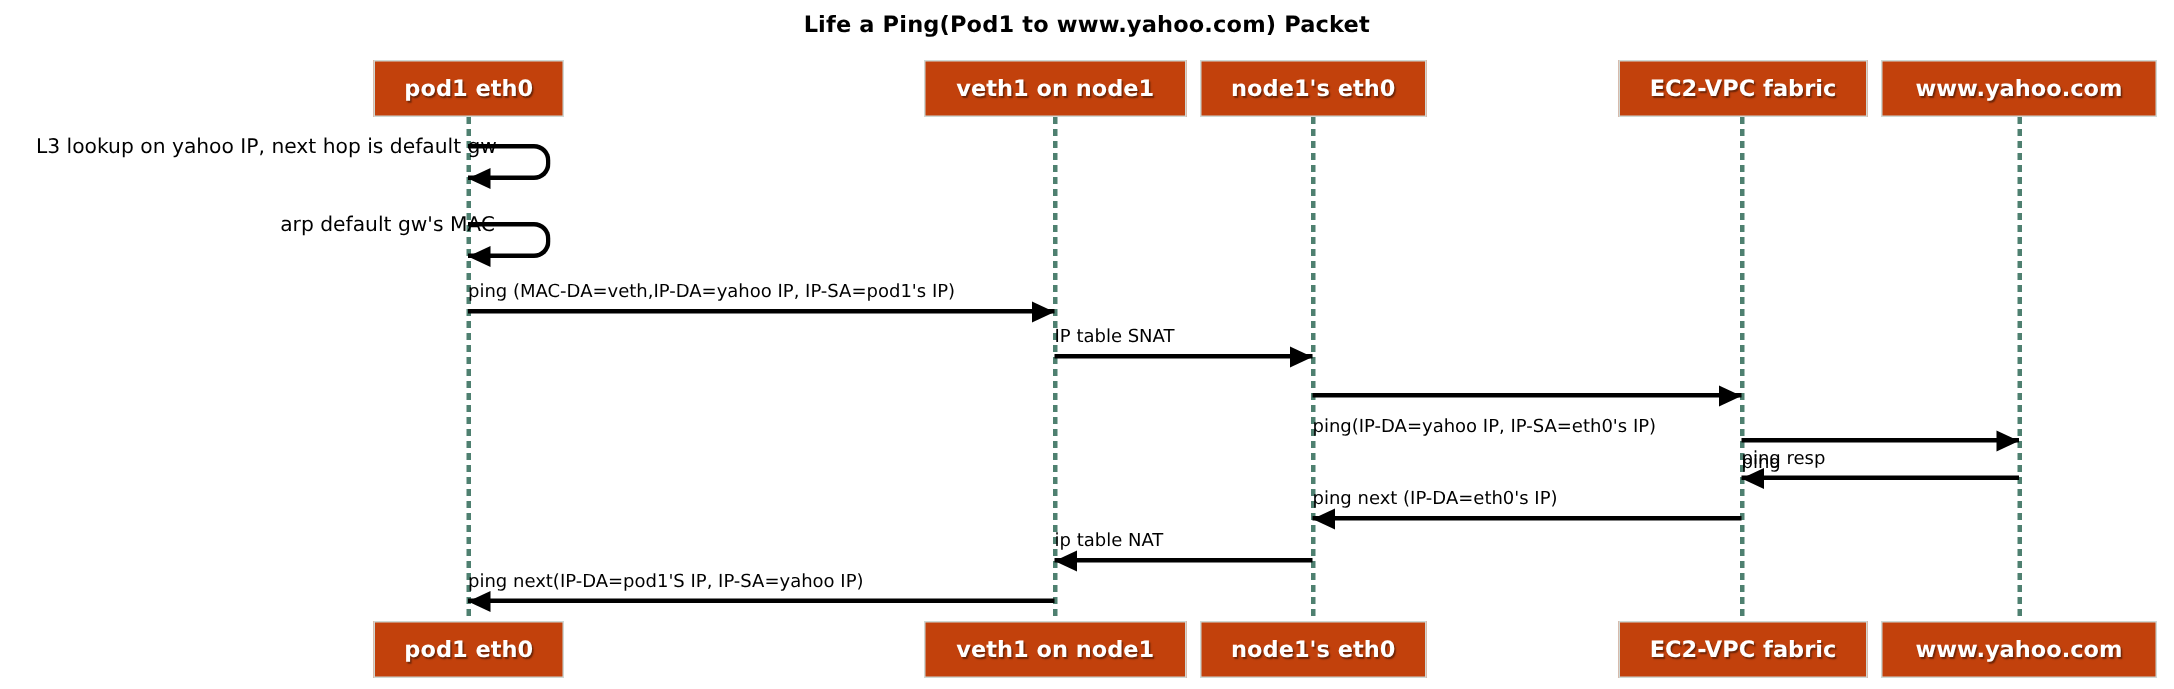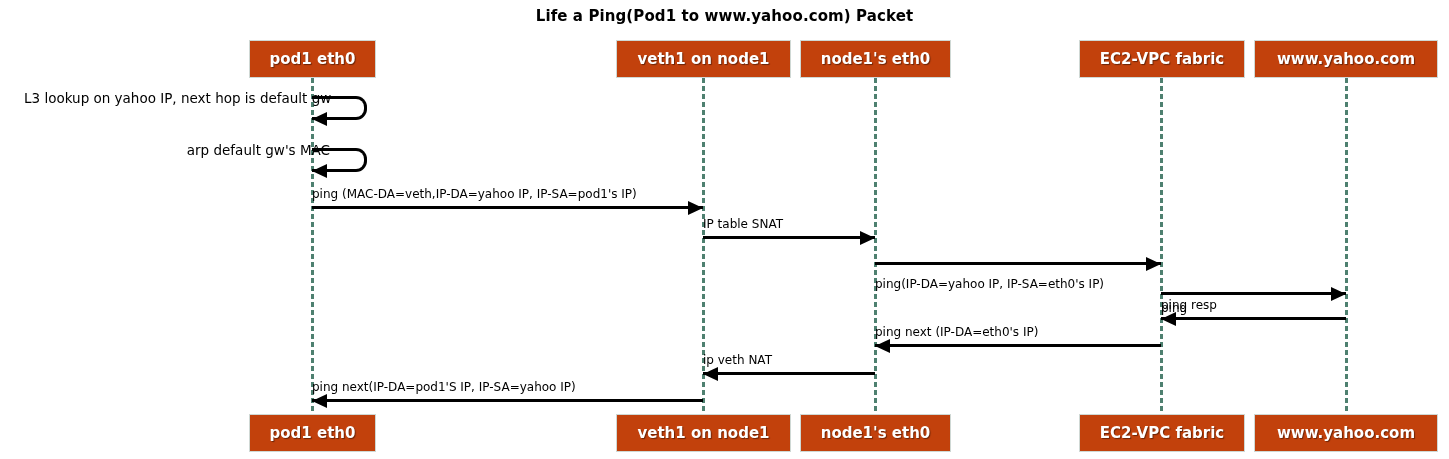--- a/index.html
+++ b/index.html
@@ -125,21 +125,21 @@
       <div class="arrow-head right" style="top: 286.5px; left: 1331px;"></div>
       <div class="msg-label" style="left: 1161px; width: 185px; top: 273px; margin-top: 28px;">ping</div>
       <div class="msg-line" style="left: 1161px; top: 317px; width: 185px;"></div>
       <div class="arrow-head left" style="top: 311.5px; left: 1161px;"></div>
       <div class="msg-label" style="left: 1161px; width: 185px; top: 298px;">ping resp</div>
       <div class="msg-line" style="left: 875px; top: 344px; width: 286px;"></div>
       <div class="arrow-head left" style="top: 338.5px; left: 875px;"></div>
       <div class="msg-label" style="left: 875px; width: 286px; top: 325px;">ping next (IP-DA=eth0's IP)</div>
       <div class="msg-line" style="left: 703px; top: 372px; width: 172px;"></div>
       <div class="arrow-head left" style="top: 366.5px; left: 703px;"></div>
-      <div class="msg-label" style="left: 703px; width: 172px; top: 353px;">ip veth NAT</div>
+      <div class="msg-label" style="left: 703px; width: 172px; top: 353px;">ip table NAT</div>
       <div class="msg-line" style="left: 312px; top: 399px; width: 391px;"></div>
       <div class="arrow-head left" style="top: 393.5px; left: 312px;"></div>
       <div class="msg-label" style="left: 312px; width: 391px; top: 380px;">ping next(IP-DA=pod1'S IP, IP-SA=yahoo IP)</div>
     </div>
   <div id="selfmsg-layer">
       <div class="self-loop" style="left: 312px; top: 96px; width: 55px; height: 24px;"></div>
       <div class="arrow-head left" style="left: 312px; top: 111.5px;"></div>
       <div class="self-label" style="left: 0px; width: 306px; top: 90px;">L3 lookup on yahoo IP, next hop is default gw</div>
       <div class="self-loop" style="left: 312px; top: 148px; width: 55px; height: 24px;"></div>
       <div class="arrow-head left" style="left: 312px; top: 163.5px;"></div>

